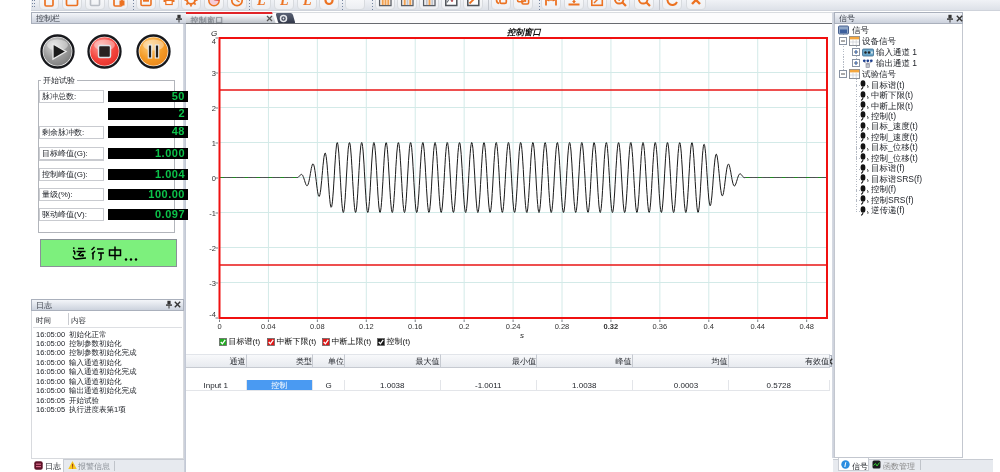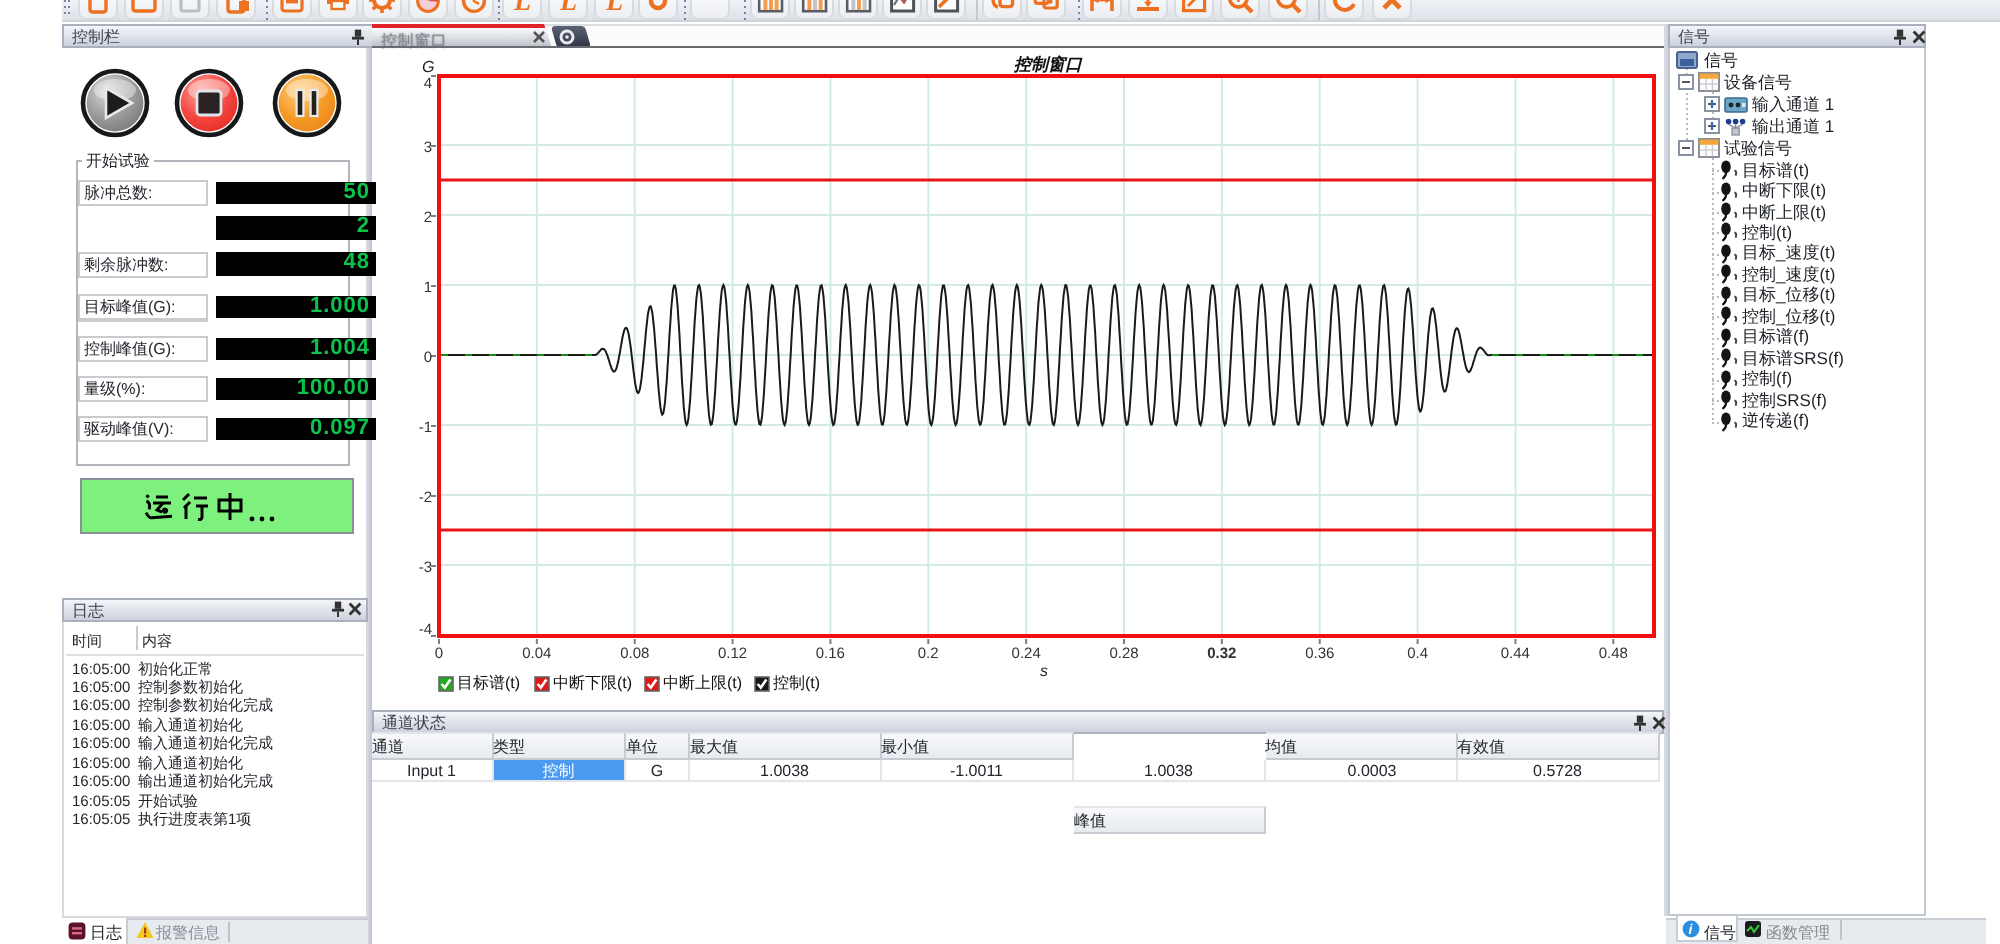--- a/index.html
+++ b/index.html
@@ -13,23 +13,23 @@
 background:repeating-linear-gradient(#7786a0 0 1px,transparent 1px 3px);}
 .ttl{position:absolute;height:12px;background:linear-gradient(#f3f5f9,#ccd2dd);
 border:1px solid #aab0bc;font-size:8px;color:#3c414b;line-height:11px;padding-left:4px;}
 .lcdlab{position:absolute;left:39px;width:65px;height:13px;border:1px solid #c9cbd0;
 background:#fff;font-size:8px;color:#23262c;line-height:12px;padding-left:2px;}
 .lcd{position:absolute;left:108px;width:80px;height:11.5px;background:#000;
 color:#0cc24a;font-size:11px;font-weight:bold;text-align:right;line-height:11.5px;
 padding-right:3px;letter-spacing:0.5px;}
 .logrow{position:absolute;font-size:7.5px;color:#23262c;white-space:nowrap;}
 .treetxt{position:absolute;font-size:8.5px;color:#1d2026;white-space:nowrap;line-height:9px;}
-.hcell{position:absolute;top:366px;height:13.5px;background:linear-gradient(#f8f9fb,#e7eaef);
+.hcell{position:absolute;top:354px;height:13.5px;background:linear-gradient(#f8f9fb,#e7eaef);
 border-right:1px solid #c6cad1;border-bottom:1px solid #c6cad1;border-top:1px solid #e2e5ea;
-font-size:8px;color:#23262c;text-align:left;line-height:13px;}
+font-size:8px;color:#23262c;text-align:right;line-height:13px;}
 .rcell{position:absolute;top:379.5px;height:11.5px;background:#fff;
 border-right:1px solid #e3e5e9;border-bottom:1px solid #e3e5e9;
 font-size:8px;color:#23262c;text-align:center;line-height:11px;}
 .xlab{position:absolute;top:322px;font-size:7.5px;color:#333;width:30px;text-align:center;}
 .ylab{position:absolute;font-size:7.5px;color:#333;width:14px;text-align:right;left:202px;}
 .leg{position:absolute;top:337px;font-size:8px;color:#111;line-height:9px;}
 </style></head>
 <body>
 <div class="tbar"></div>
 <div class="tsep" style="left:31.5px;height:9px;"></div>
@@ -515,21 +515,21 @@
     <g stroke="#333" stroke-width="1.4">
       <line x1="0.8" y1="0.8" x2="6.2" y2="6.2"></line>
       <line x1="6.2" y1="0.8" x2="0.8" y2="6.2"></line>
     </g>
   </svg>
 <div class="hcell" style="left:186.0px;width:60.5px;">通道</div>
 <div class="hcell" style="left:246.5px;width:66.5px;">类型</div>
 <div class="hcell" style="left:313.0px;width:32.0px;">单位</div>
 <div class="hcell" style="left:345.0px;width:95.5px;">最大值</div>
 <div class="hcell" style="left:440.5px;width:96.5px;">最小值</div>
-<div class="hcell" style="left:537.0px;width:95.5px;margin-top:37px;">峰值</div>
+<div class="hcell" style="left:537.0px;width:95.5px;">峰值</div>
 <div class="hcell" style="left:632.5px;width:96.0px;">均值</div>
 <div class="hcell" style="left:728.5px;width:101.5px;">有效值</div>
 <div class="rcell" style="left:186.0px;width:60.5px;">Input 1</div>
 <div class="rcell" style="left:246.5px;width:66.5px;background:#4a9af2;color:#fff;">控制</div>
 <div class="rcell" style="left:313.0px;width:32.0px;">G</div>
 <div class="rcell" style="left:345.0px;width:95.5px;">1.0038</div>
 <div class="rcell" style="left:440.5px;width:96.5px;">-1.0011</div>
 <div class="rcell" style="left:537.0px;width:95.5px;">1.0038</div>
 <div class="rcell" style="left:632.5px;width:96.0px;padding-left:12px;">0.0003</div>
 <div class="rcell" style="left:728.5px;width:101.5px;">0.5728</div>

